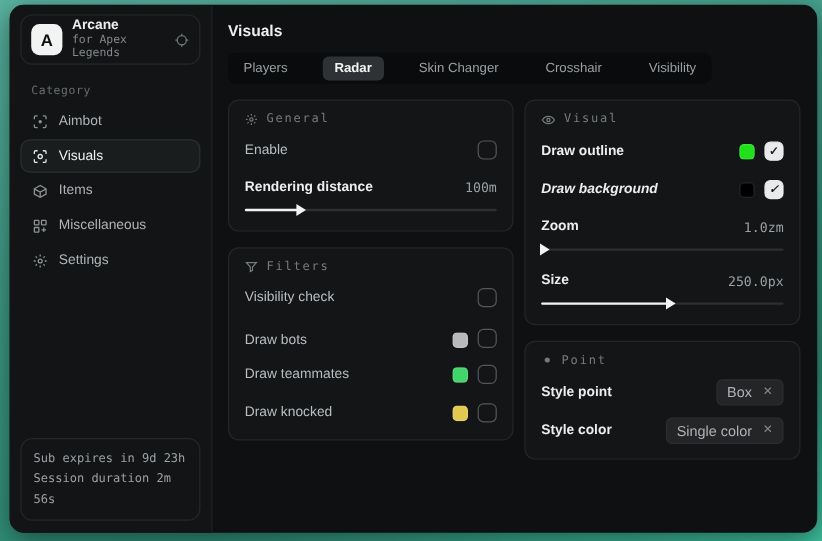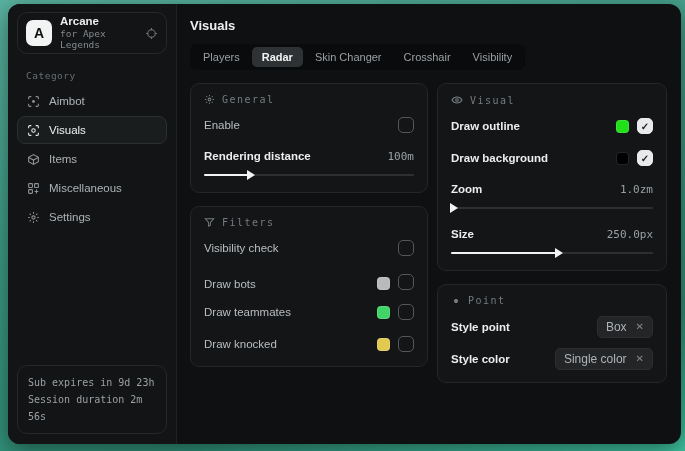--- a/index.html
+++ b/index.html
@@ -47,36 +47,36 @@
   .session {
     margin-top:auto; border:1px solid #26292b; border-radius:10px;
     padding:8px 10px; font-family:"DejaVu Sans Mono",monospace;
     color:#9ba1a5; font-size:10px; line-height:1.7;
   }
   
   .main { flex:1; padding:14px 14px 0 13px; display:flex; flex-direction:column; }
   .page-title { color:#eef0f0; font-size:13px; font-weight:bold; }
   .tabbar {
     margin-top:11px; background:#0a0b0c; border-radius:7px; padding:3px;
-    display:inline-flex; gap:2px; align-self:flex-start;
+    display:inline-flex; gap:19px; align-self:flex-start;
   }
   .tab {
     padding:4px 10px; font-size:11px; color:#9aa0a4; border-radius:5px;
     cursor:pointer; white-space:nowrap;
   }
   .tab.active { background:#2f3234; color:#f2f4f4; font-weight:bold; }
   .content { margin-top:13px; display:flex; gap:9px; }
   .col { display:flex; flex-direction:column; gap:13px; }
   .col-left { width:238px; } .col-right { width:230px; }
   .panel {
     border:1px solid #242729; background:#131516; border-radius:9px;
     padding:10px 13px 12px 13px;
   }
   .panel-head {
-    display:flex; align-items:flex-end; gap:7px; color:#767b7f;
+    display:flex; align-items:flex-start; gap:7px; color:#767b7f;
     font-family:"DejaVu Sans Mono",monospace; font-size:10px;
     letter-spacing:1.5px; margin-bottom:10px;
   }
   .panel-head .ico { display:flex; color:#767b7f; }
   .row {
     display:flex; align-items:center; min-height:20px; margin-top:9px;
   }
   .row:first-of-type { margin-top:0; }
   .row-label { color:#b9bec2; font-size:11.5px; flex:1; }
   .row-label.strong { color:#eceeee; font-weight:bold; }
@@ -268,21 +268,21 @@
                   <circle cx="12" cy="12" r="2.6"></circle>
               </svg>
             </span>
             <span>Visual</span>
           </div>
           <div class="row">
             <span class="row-label strong">Draw outline</span>
             <span class="swatch" style="background: rgb(31, 224, 25);"></span>
             <span class="checkbox checked">✓</span>
           </div>
-          <div class="row" style="margin-top:12px;">
+          <div class="row" style="margin-top:12px;font-style:italic;">
             <span class="row-label strong">Draw background</span>
             <span class="swatch" style="background: rgb(0, 0, 0);"></span>
             <span class="checkbox checked">✓</span>
           </div>
           <div class="row" style="margin-top:11px;">
             <span class="row-label strong">Zoom</span>
             <span class="row-value">1.0zm</span>
           </div>
           <div class="slider">
             <div class="track"></div>

